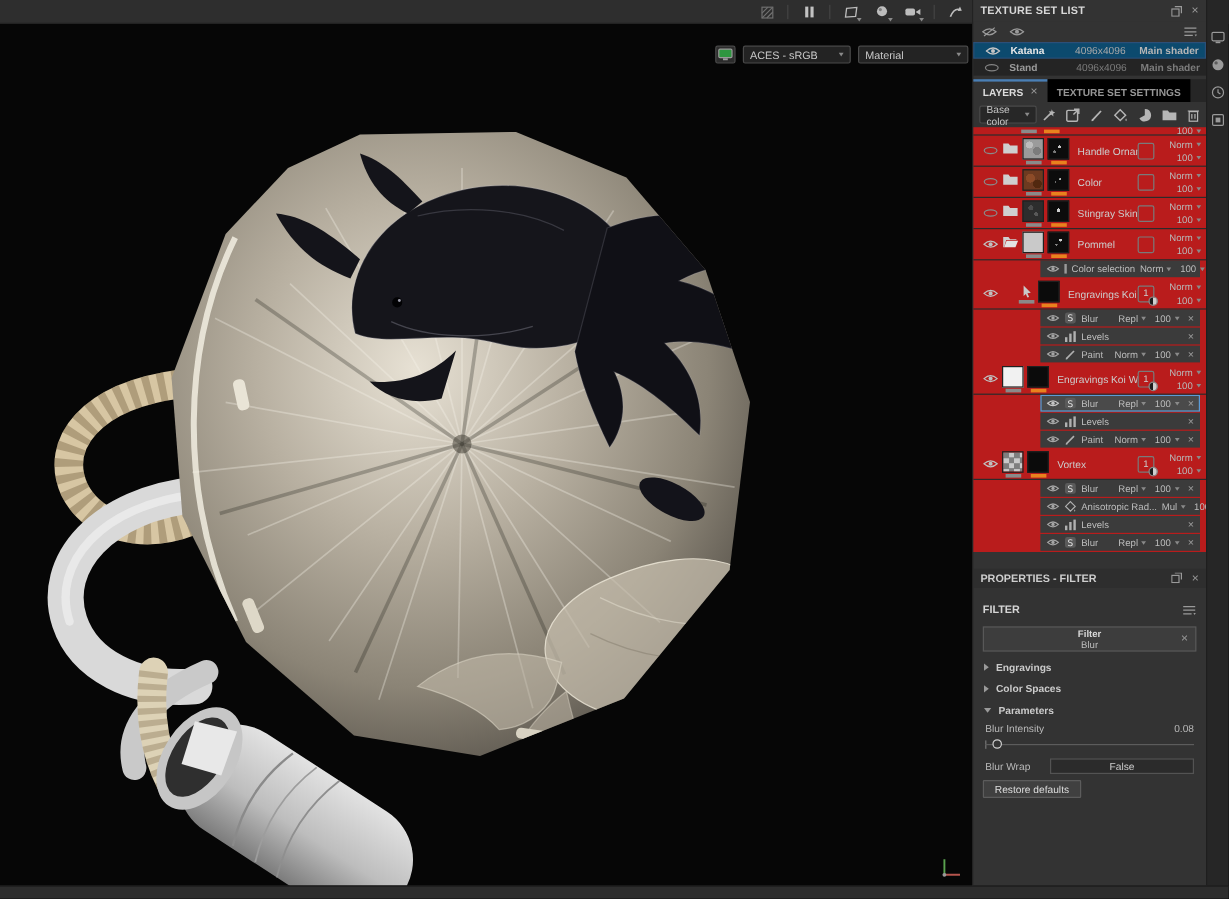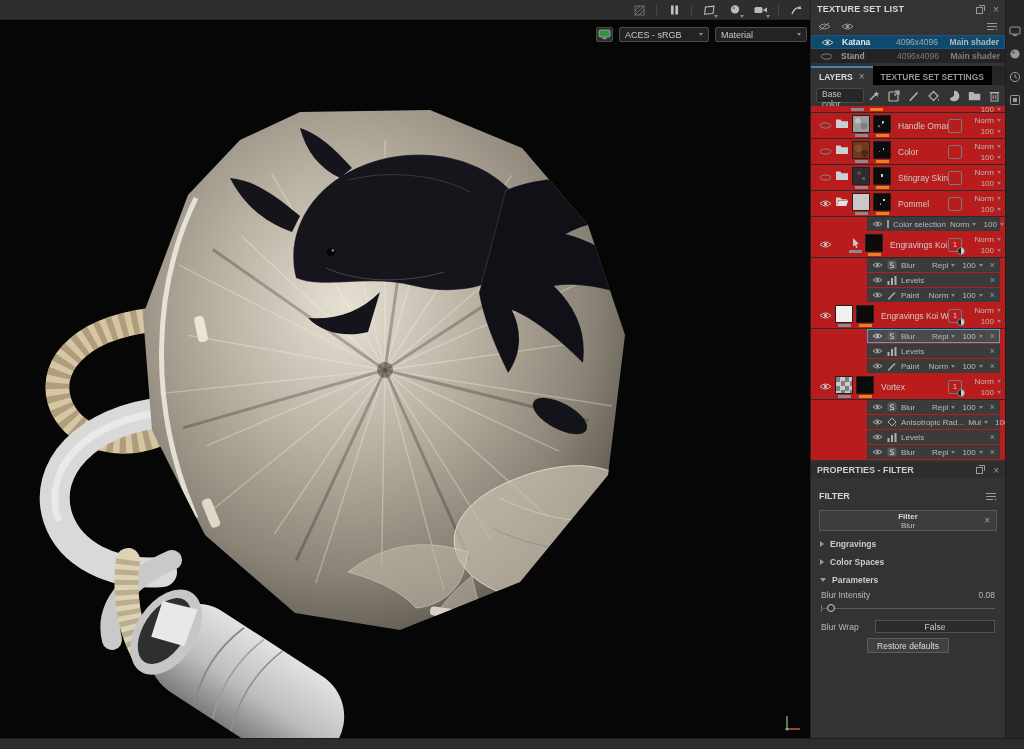--- a/index.html
+++ b/index.html
@@ -9,21 +9,21 @@
   
   .topbar { position:absolute; left:0; top:0; width:1024px; height:20px; background:#2e2e2e; border-bottom:1px solid #222; }
   .topbar-tools { position:absolute; left:630px; top:0; height:20px; display:flex; align-items:center; gap:8px; }
   .tool-btn { width:18px; height:16px; display:flex; align-items:center; justify-content:center; position:relative; border-radius:2px; }
   .tool-btn.active { background:#555; }
   .tool-sep { width:1px; height:12px; background:#444; }
   .dd-mark { position:absolute; right:0px; bottom:0px; width:0; height:0; border-left:2.5px solid transparent; border-right:2.5px solid transparent; border-top:3px solid #8a8a8a; }
 
   
   .viewport { position:absolute; left:0; top:20px; width:810px; height:718px; background:#070707; }
-  .vp-controls { position:absolute; left:596px; top:7px; display:flex; gap:6px; align-items:center;justify-content:space-between; }
+  .vp-controls { position:absolute; left:596px; top:18px; display:flex; gap:6px; align-items:center;justify-content:space-between; }
   .vp-dd { height:15px; background:#232323; border:1px solid #4a4a4a; border-radius:2px; color:#c9c9c9; font-size:9px; display:flex; align-items:center; justify-content:space-between; padding:0 5px; gap:6px; }
   .vp-dd .cv { margin-left:auto; }
   .display-btn { width:17px; height:15px; background:#2c2c2c; border:1px solid #4a4a4a; border-radius:2px; display:flex; align-items:center; justify-content:center; }
 
   
   .rpanel { position:absolute; left:810px; top:0; width:195px; height:738px; background:#333; border-left:1px solid #222; display:flex; flex-direction:column; overflow:hidden; }
   .rstrip { position:absolute; left:1005px; top:0; width:19px; height:738px; background:#262626; border-left:1px solid #1e1e1e; display:flex; flex-direction:column; align-items:center; padding-top:26px; gap:11px; }
 
   .panel-header { height:18px; display:flex; align-items:center; padding:0 6px; font-size:9px; font-weight:bold; color:#d8d8d8; letter-spacing:.2px; background:#333; flex:none;}
   .panel-header .ph-icons { margin-left:auto; display:flex; gap:8px; align-items:center; }
@@ -40,21 +40,21 @@
   .tsl-shader { width:56px; text-align:right; color:#b5b5b5;font-weight:bold; }
   .tsl-row.dim .tsl-res,.tsl-row.dim .tsl-shader { color:#7c7c7c; }
 
   .tabbar { height:19px; margin-top:3px; display:flex; background:#262626; flex:none; }
   .tab { display:flex; align-items:center; gap:6px; padding:0 8px; font-size:8.5px; font-weight:bold; }
   .tab.active { background:#333; border-top:2px solid #4a7fb5; color:#dcdcdc; }
   .tab.inactive { background:#000000; color:#969696; border-top:2px solid transparent; }
   .tab-close { color:#9a9a9a; font-size:10px; font-weight:normal; }
 
   .layers-toolbar { height:21px; display:flex; align-items:center; padding:0 5px; gap:4px; flex:none; }
-  .channel-dd { height:15px; background:#272727; border:1px solid #4a4a4a; border-radius:2px; font-size:8.5px; color:#c5c5c5; display:flex; align-items:center; gap:5px; padding:0 5px;flex-direction:column; }
+  .channel-dd { height:15px; background:#272727; border:1px solid #4a4a4a; border-radius:2px; font-size:8.5px; color:#c5c5c5; display:flex; align-items:center; gap:5px; padding:0 5px; }
   .lt-icons { margin-left:auto; display:flex; gap:8px; align-items:center; }
 
   .layer-list { flex:none; background:#b91c1c; }
   .layer-row { height:26px; display:flex; align-items:center; padding:0 4px; border-bottom:1px solid #2b2b2b; position:relative; }
   .layer-row.partial { height:7px; overflow:hidden; }
   .eye-col { width:20px; display:flex; justify-content:center; flex:none; }
   .stack { display:flex; flex-direction:column; align-items:center; gap:1px; margin-right:3px; flex:none; }
   .thumb { width:18px; height:18px; border:1px solid #202020; }
   .bar { width:13px; height:3px; }
   .bar.gray { background:#8a8a8a; } .bar.orange { background:#e8821e; } .bar.none { background:transparent; }
@@ -66,21 +66,21 @@
   .cv { width:0; height:0; border-left:2.5px solid transparent; border-right:2.5px solid transparent; border-top:3.5px solid #8a8a8a; display:inline-block; }
 
   .fx-row { height:14px; margin:0 5px 1px 56px; background:#3b3b3b; display:flex; align-items:center; gap:4px; padding:0 4px; font-size:8px; color:#bcbcbc; border:1px solid transparent; }
   .fx-row.sel { background:#4a4a4a; border:1px solid #5b9bd5; }
   .fx-name { white-space:nowrap; }
   .fx-right { margin-left:auto; display:flex; align-items:center; gap:7px; }
   .fx-bl { display:flex; align-items:center; gap:3px; }
   .fx-x { color:#9a9a9a; font-size:9px; }
   .cb { width:8px; height:8px; border:1px solid #9a9a9a; display:inline-block; }
 
-  .props-header { height:16px; margin-top:2px; background:#2e2e2e; display:flex; align-items:center; padding:0 6px; font-size:9px; font-weight:bold; color:#cecece; flex:none;gap:42px; }
+  .props-header { height:16px; margin-top:14px; background:#2e2e2e; display:flex; align-items:center; padding:0 6px; font-size:9px; font-weight:bold; color:#cecece; flex:none;gap:42px; }
   .props-header .ph-icons { margin-left:auto; display:flex; gap:8px; }
 
   .filter-title { height:16px; margin-top:10px; display:flex; align-items:center; padding:0 8px; font-size:9px; font-weight:bold; color:#d5d5d5; flex:none; }
   .filter-title .right { margin-left:auto; }
   .filter-box { margin:6px 8px 2px 8px; height:21px; background:#3d3d3d; border:1px solid #585858; position:relative; display:flex; align-items:center; justify-content:center; flex:none; }
   .fb-center { display:flex; flex-direction:column; align-items:center; line-height:9px; }
   .fb-label { font-size:8px; font-weight:bold; color:#d8d8d8; }
   .fb-value { font-size:8px; color:#bdbdbd; }
   .fb-x { position:absolute; right:6px; top:4px; color:#9a9a9a; font-size:10px; }
 
@@ -89,21 +89,21 @@
   .tri-down { width:0;height:0;border-left:3px solid transparent;border-right:3px solid transparent;border-top:4px solid #9a9a9a; }
 
   .param-row { display:flex; justify-content:space-between; padding:0 10px; font-size:8.5px; color:#b9b9b9; height:12px; align-items:center; margin-top:2px; flex:none; }
   .slider { position:relative; margin:2px 10px 4px 10px; height:11px; flex:none; }
   .slider .track { position:absolute; left:0; right:0; top:5px; height:1px; background:#5c5c5c; }
   .slider .tick { position:absolute; left:0; top:2px; width:1px; height:7px; background:#777; }
   .slider .knob { position:absolute; left:6px; top:1px; width:8px; height:8px; border:1.5px solid #cfcfcf; border-radius:50%; background:#333; }
   .wrap-row { display:flex; align-items:center; gap:8px; padding:0 10px; margin-top:2px; flex:none; }
   .wrap-label { font-size:8.5px; color:#b9b9b9; width:46px; flex:none; }
   .wrap-btn { flex:1; height:13px; background:#2b2b2b; border:1px solid #535353; color:#cccccc; font-size:8.5px; display:flex; align-items:center; justify-content:center; }
-  .restore-row { display:flex; justify-content:center; padding:5px 8px; flex:none; }
+  .restore-row { display:flex; justify-content:flex-start; padding:5px 8px; flex:none; }
   .restore-btn { height:15px; padding:0 9px; background:#404040; border:1px solid #5c5c5c; border-radius:1px; color:#dedede; font-size:8.5px; display:flex; align-items:center; }
 
   
   .statusbar { position:absolute; left:0; top:738px; width:1024px; height:11px; background:#2d2d2d; border-top:1px solid #1e1e1e; font-size:8px; color:#b2b2b2; text-align:right; line-height:10px; padding-right:4px; white-space:pre; }
 
   svg { display:block; }
 </style>
 </head>
 <body>
 

